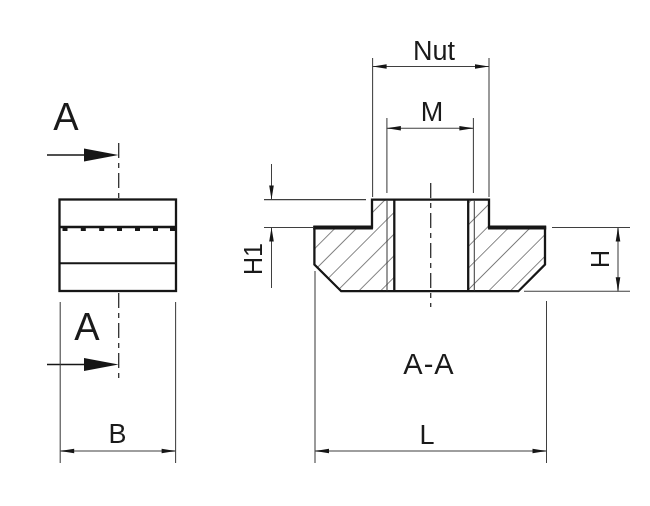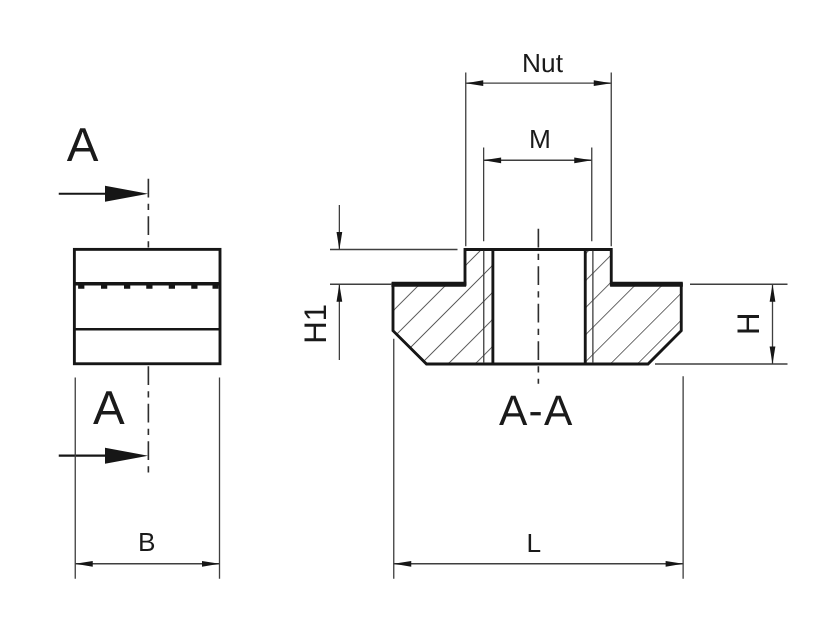--- a/index.html
+++ b/index.html
@@ -8,22 +8,22 @@
     font-family:"Liberation Sans",sans-serif;overflow:hidden;
   }
   #stage svg{position:absolute;left:0;top:0;}
   .lbl{
     position:absolute;color:#1a1a1a;font-weight:300;line-height:1;
     transform:translate(-50%,-50%);white-space:nowrap;
     font-family:"Liberation Sans",sans-serif;
   }
   .lbl.rot{transform:translate(-50%,-50%) rotate(-90deg);}
   .sz-big{font-size:38px;}
-  .sz-dim{font-size:21px;}
-  .sz-cap{font-size:34px;letter-spacing:1px;}
+  .sz-dim{font-size:27px;}
+  .sz-cap{font-size:29px;letter-spacing:1px;margin-top:35px;}
 </style>
 </head>
 <body>
 
 <div id="stage">
 
   <svg width="650" height="506" viewBox="0 0 650 506">
     <defs>
       <pattern id="hatch45" width="15.3" height="15.3" patternUnits="userSpaceOnUse" patternTransform="rotate(-45)">
         <line x1="0" y1="0" x2="15.3" y2="0" stroke="#2b2b2b" stroke-width="1.15"></line>

